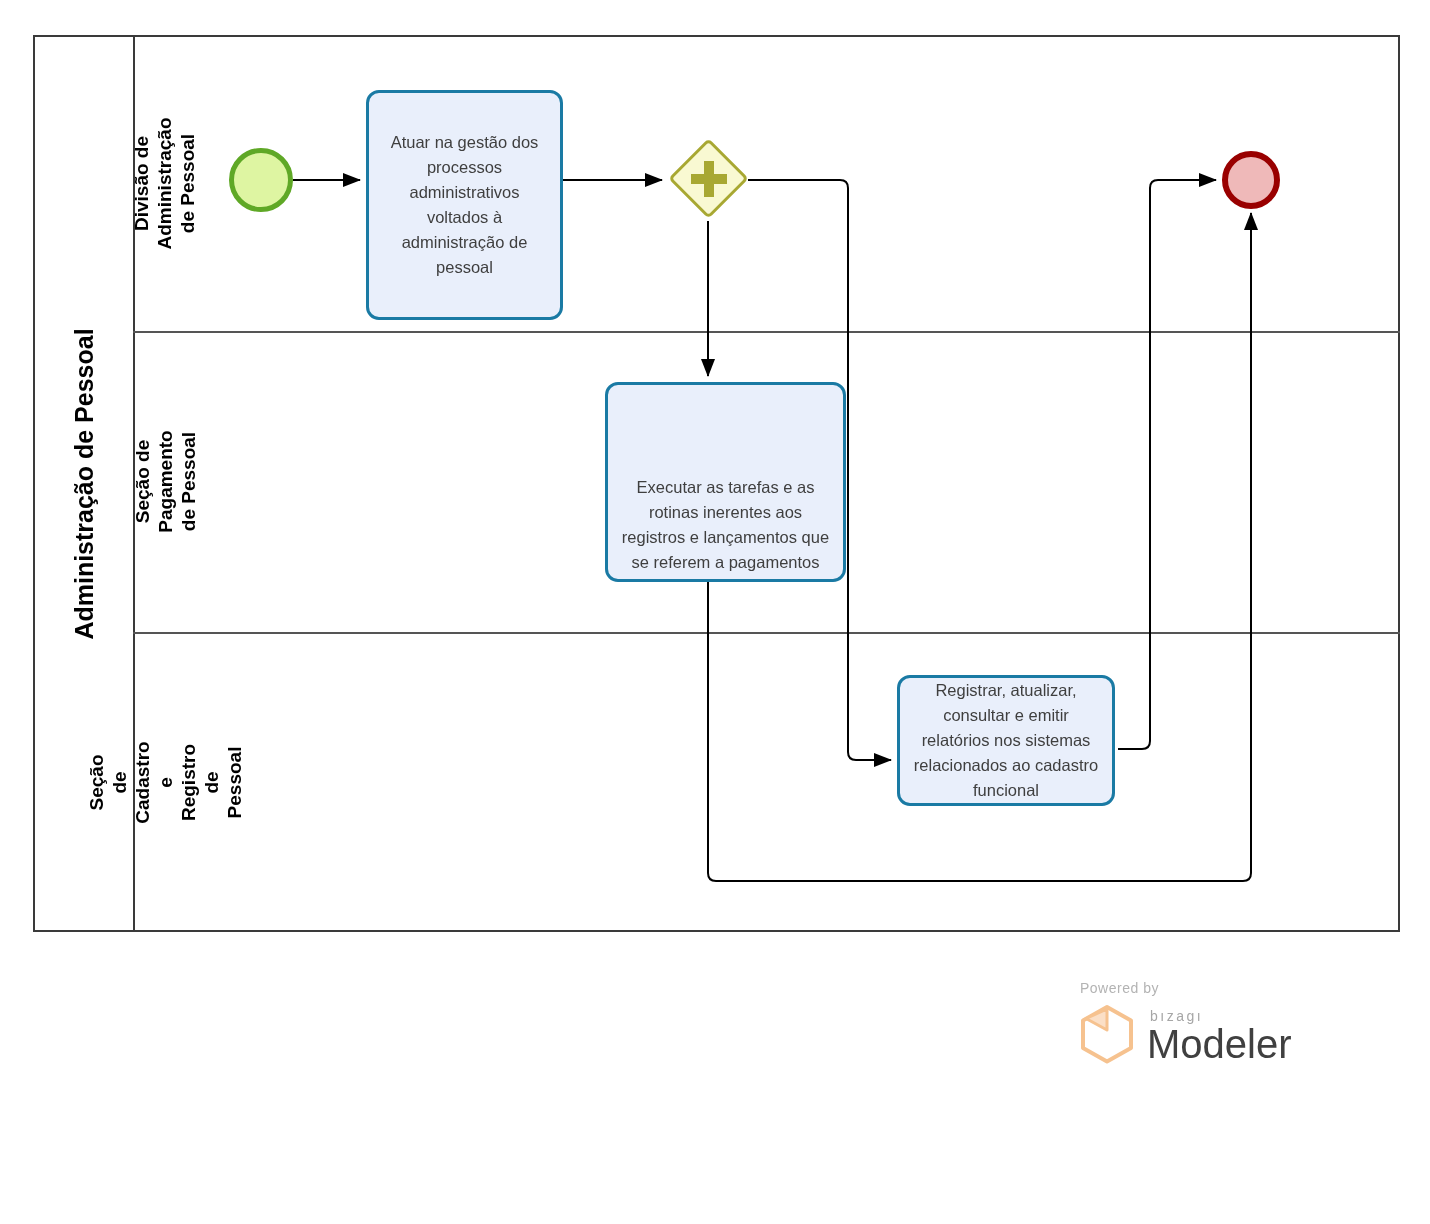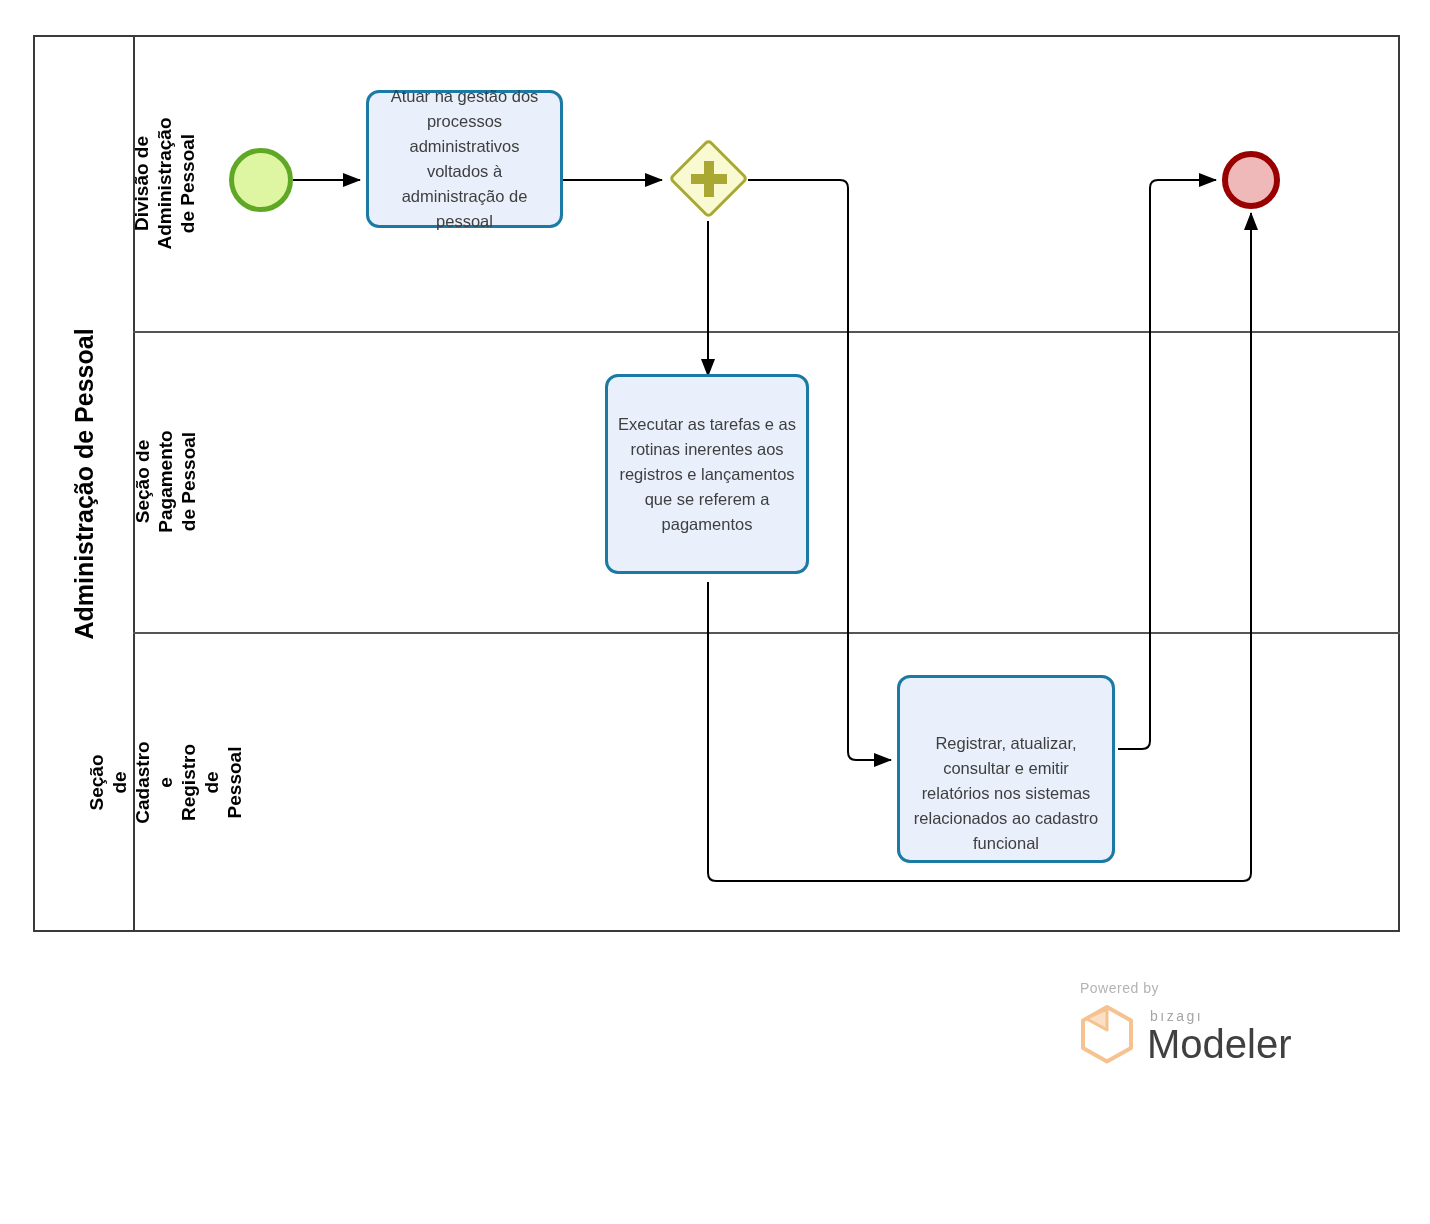--- a/index.html
+++ b/index.html
@@ -108,23 +108,23 @@
     background: #e9effb;
     display: flex;
     align-items: center;
     justify-content: center;
     text-align: center;
     color: #3f3f3f;
     font-size: 16.5px;
     line-height: 25px;
     padding: 4px 8px;
   }
-  .task1 { left: 366px; top: 90px;  width: 197px; height: 138px; }
-  .task2 { left: 605px; top: 374px; width: 204px; height: 200px; }
-  .task3 { left: 897px; top: 675px; width: 218px; height: 188px; align-items: flex-end; }
+  .task1 { left: 366px; top: 90px;  width: 197px; height: 230px; }
+  .task2 { left: 605px; top: 382px; width: 241px; height: 200px; align-items: flex-end; }
+  .task3 { left: 897px; top: 675px; width: 218px; height: 131px; }
 
   
   .edges {
     position: absolute;
     left: 0; top: 0;
     pointer-events: none;
   }
   .edges path.flow {
     fill: none;
     stroke: #000000;

